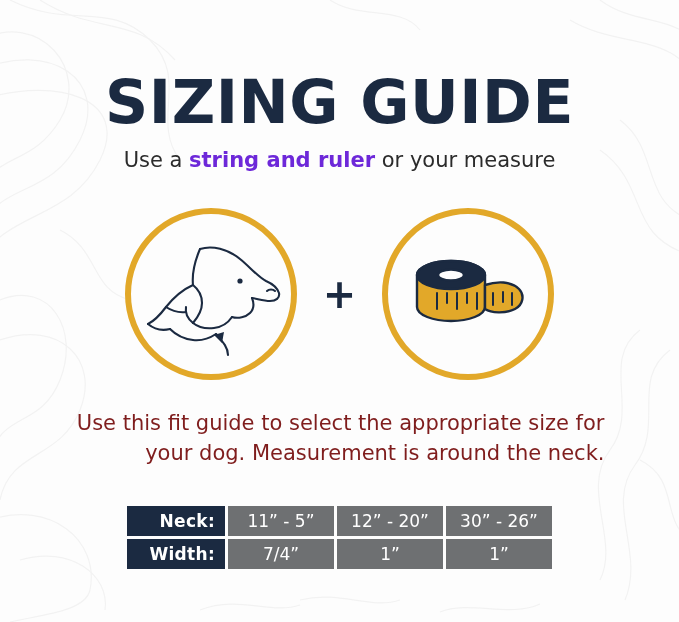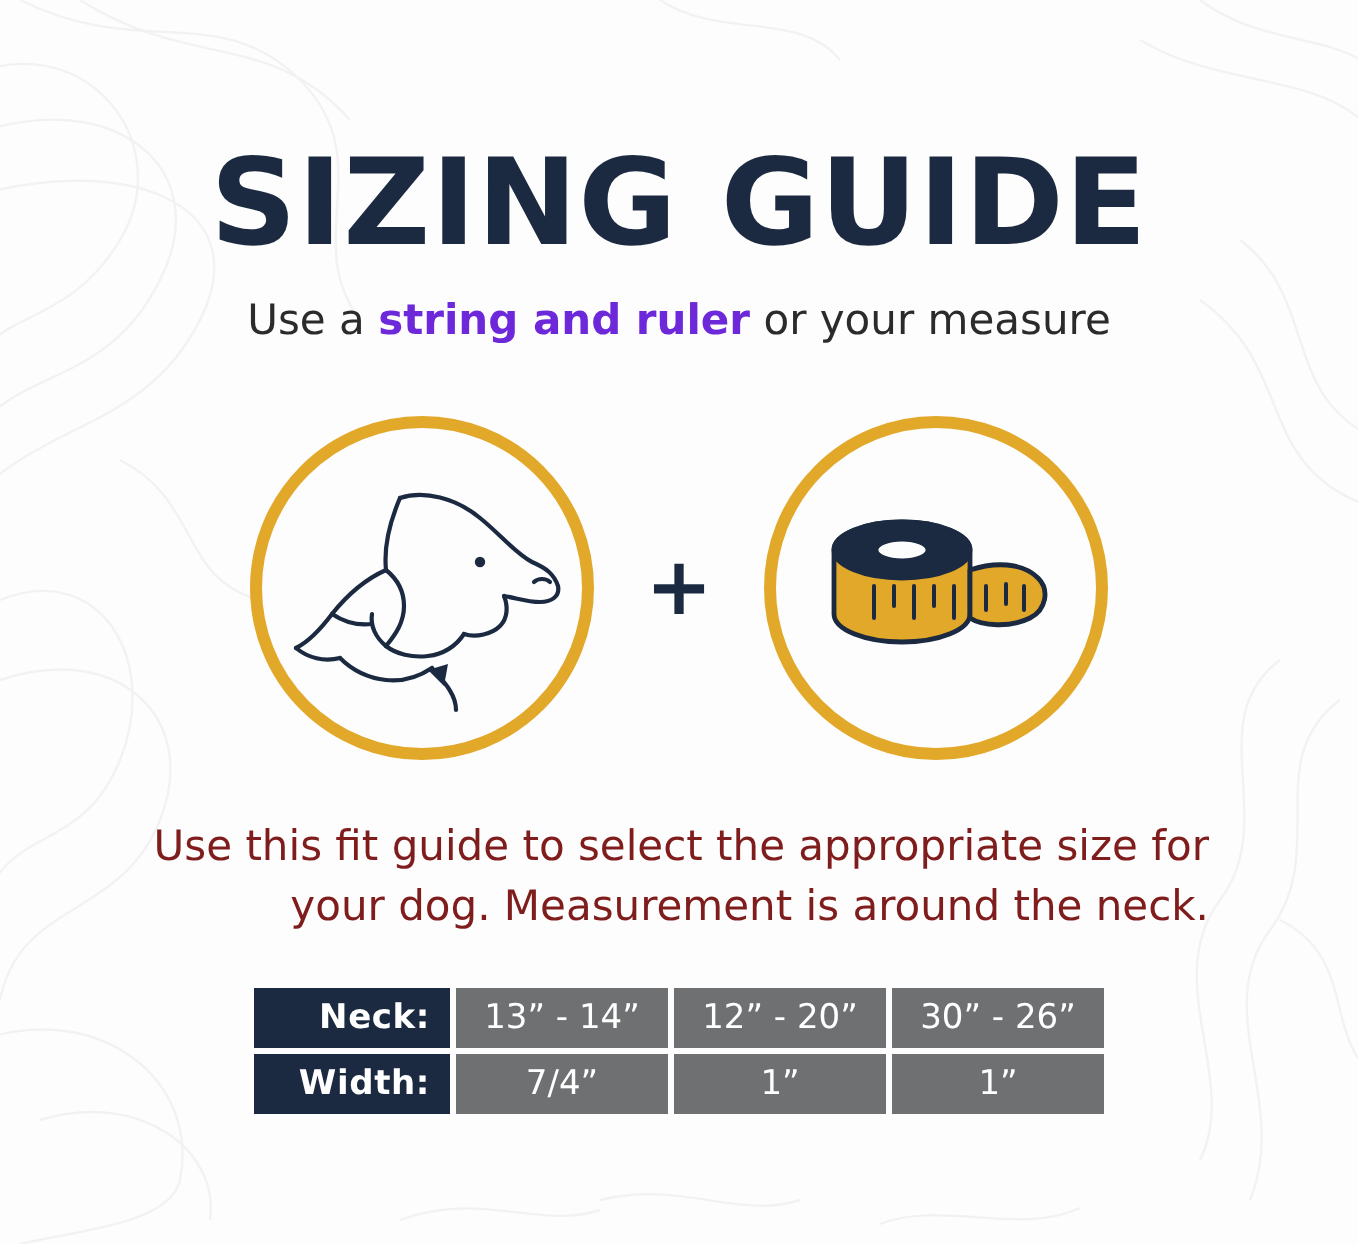--- a/index.html
+++ b/index.html
@@ -86,21 +86,21 @@
   .description {
     margin-top: 28px;
     width: 530px;
     text-align: right;
     font-size: 21px;
     line-height: 1.45;
     color: #7f1d1d;
     font-family: "DejaVu Sans", sans-serif;
   }
   .table {
-    margin-top: 22px;
+    margin-top: 34px;
     border-collapse: separate;
     border-spacing: 3px;
   }
   .table td {
     height: 30px;
     font-size: 17px;
     font-family: "DejaVu Sans", sans-serif;
     color: #ffffff;
     text-align: center;
     vertical-align: middle;
@@ -208,21 +208,21 @@
       </div>
 
     </div>
 
     <div class="description">Use this fit guide to select the appropriate size for your dog. Measurement is around the neck.</div>
 
     <table class="table">
       <tbody>
           <tr>
         <td class="hdr-cell">Neck:</td>
-        <td class="val-cell">13” - 14”</td>
+        <td class="val-cell">11” - 5”</td>
         <td class="val-cell">12” - 20”</td>
         <td class="val-cell">30” - 26”</td>
       </tr>
       <tr>
         <td class="hdr-cell">Width:</td>
         <td class="val-cell">7/4”</td>
         <td class="val-cell">1”</td>
         <td class="val-cell">1”</td>
       </tr>
     </tbody>

